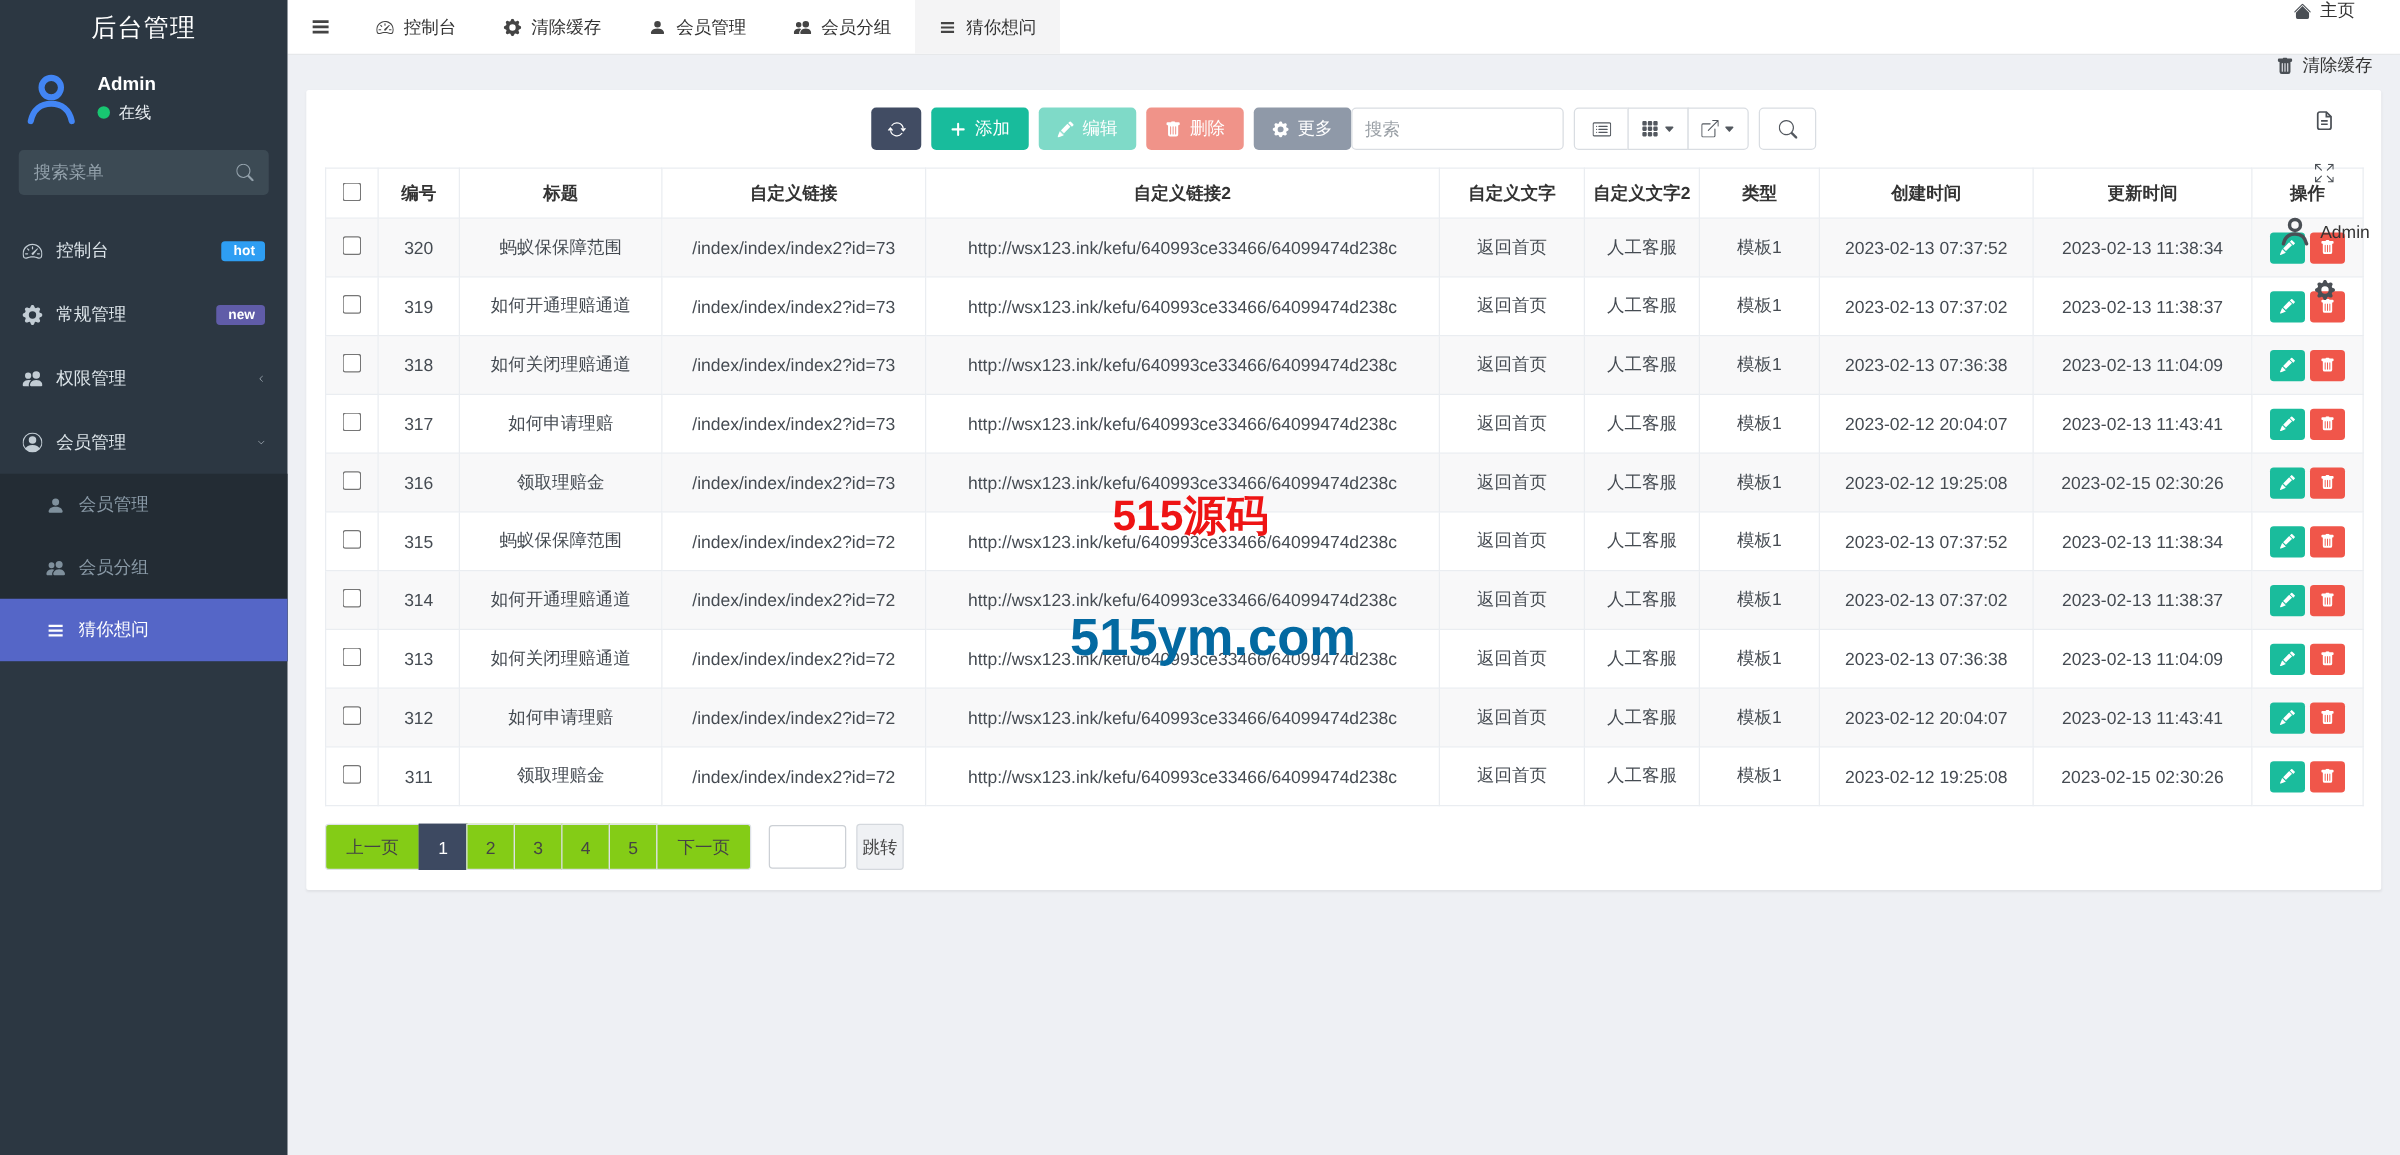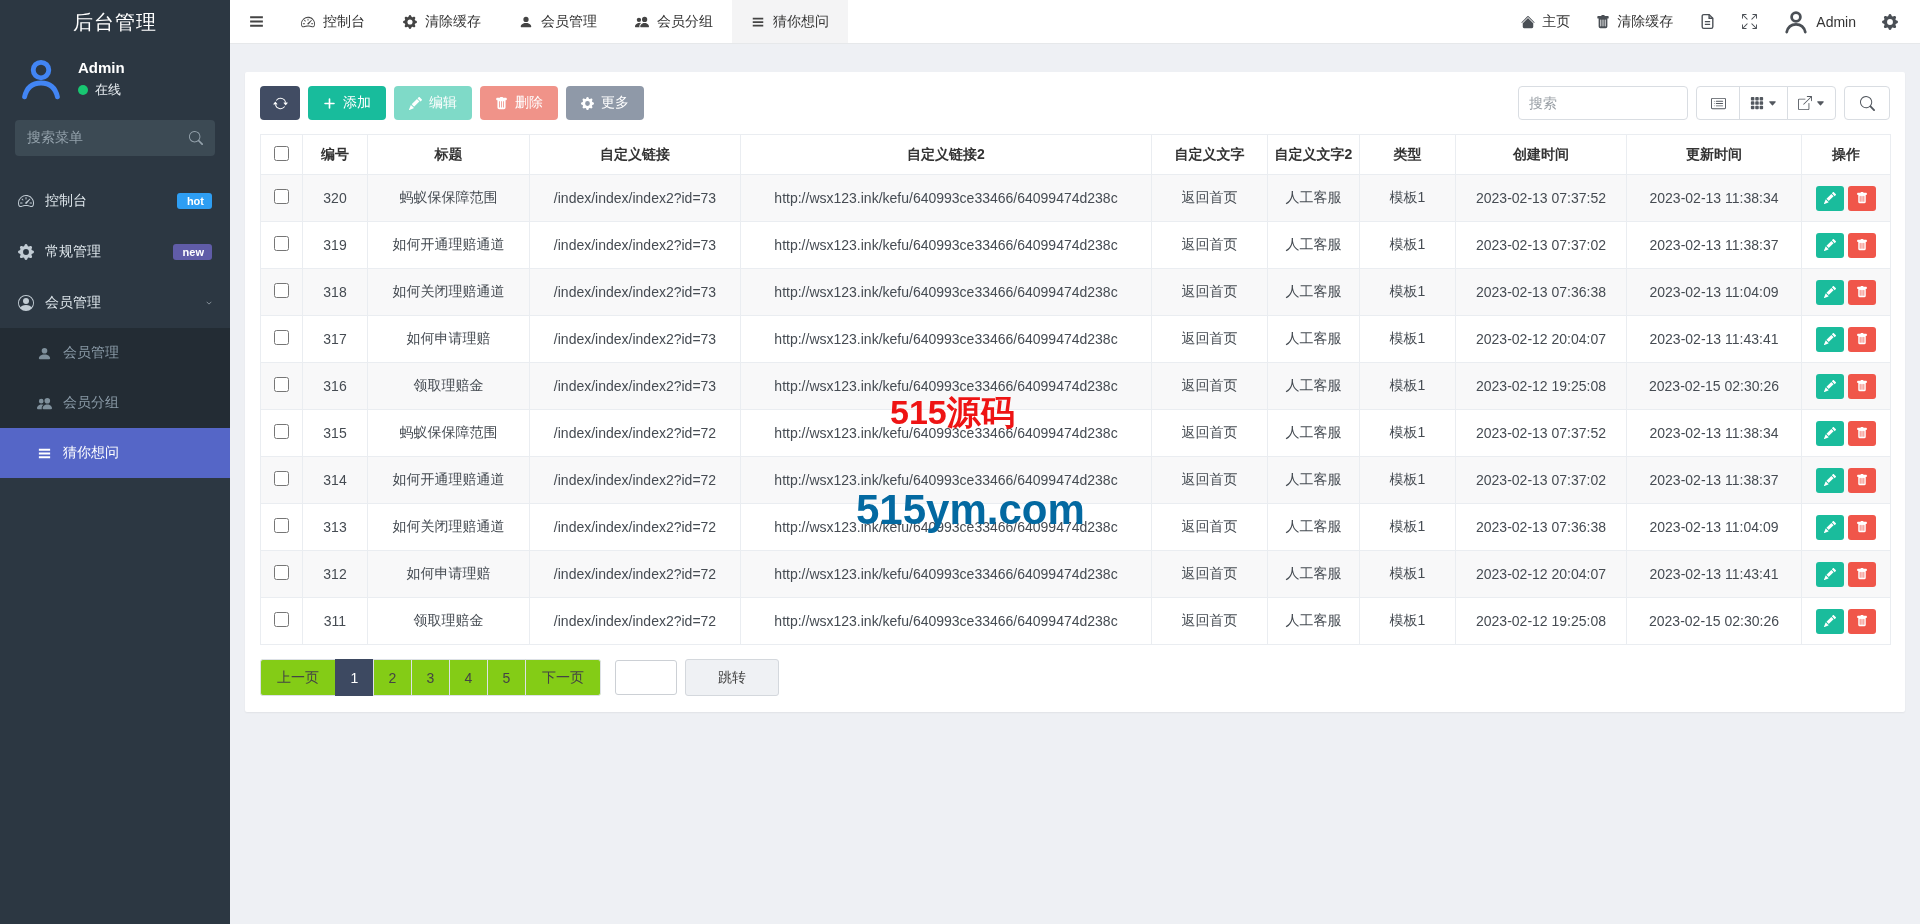--- a/index.html
+++ b/index.html
@@ -29,28 +29,28 @@
   .submenu .menu-item.active { background:#5566c7; color:#fff; }
   .submenu .menu-item.active .ic { color:#fff; }
 
   
   .navbar { position:absolute; left:230px; right:0; top:0; height:44px; background:#fff; border-bottom:1px solid #e6e8ea; display:flex; align-items:stretch; z-index:4; }
   .nav-toggle { width:52px; display:flex; align-items:center; justify-content:center; color:#444; cursor:pointer; }
   .nav-tabs { display:flex; }
   .nav-tab { display:flex; align-items:center; gap:8px; padding:0 19px; font-size:14px; color:#333; cursor:pointer; }
   .nav-tab .ic { color:#444; }
   .nav-tab.active { background:#f4f4f5; }
-  .nav-right { margin-left:auto; display:flex; align-items:center; gap:26px; padding-right:22px; font-size:14px; color:#333; }
+  .nav-right { margin-left:auto; display:flex; align-items:center; gap:26px; padding-right:22px; font-size:14px; color:#333;flex-direction:column; }
   .nav-right .nitem { display:flex; align-items:center; gap:7px; cursor:pointer; }
   .nav-right .ic { color:#4a4f55; }
   .nav-avatar { color:#4285f4; }
 
   
   .card { position:absolute; left:245px; top:72px; width:1660px; background:#fff; padding:14px 15px 16px; box-shadow:0 1px 2px rgba(0,0,0,.06); border-radius:2px; }
-  .toolbar { display:flex; justify-content:space-between; align-items:center; }
+  .toolbar { display:flex; justify-content:center; align-items:center; }
   .t-left { display:flex; gap:8px; }
   .btn { height:34px; border:none; border-radius:4px; color:#fff; font-size:14px; display:inline-flex; align-items:center; gap:7px; padding:0 15px; cursor:pointer; font-family:inherit; }
   .btn-refresh { background:#414c63; width:40px; justify-content:center; padding:0; }
   .btn-add { background:#18bc9c; }
   .btn-edit { background:#18bc9c; opacity:.55; }
   .btn-del { background:#e74c3c; opacity:.6; }
   .btn-more { background:#8f99a8; }
   .t-right { display:flex; align-items:center; }
   .search-input { width:170px; height:34px; border:1px solid #d9dde2; border-radius:4px; padding:0 10px; font-size:14px; color:#333; font-family:inherit; outline:none; }
   .search-input::placeholder { color:#9aa0a6; }
@@ -76,21 +76,21 @@
   .table-footer { display:flex; justify-content:space-between; align-items:center; margin-top:14px; color:#5a5f64; font-size:14px; }
   .pg-left { display:flex; align-items:center; }
   .page-size { display:inline-flex; align-items:center; gap:7px; border:1px solid #ccd0d5; border-radius:3px; height:31px; padding:0 10px; margin:0 8px; color:#444; background:#fff; cursor:pointer; }
   .page-size .ic { color:#555; }
   .pagination { display:flex; align-items:center; }
   .page-item { min-width:39px; height:37px; border:1px solid #dde1e6; background:#84cc16; display:flex; align-items:center; justify-content:center; font-size:14px; color:#444; margin-left:-1px; padding:0 9px; cursor:pointer; }
   .page-item.pfirst { border-radius:3px 0 0 3px; margin-left:0; padding:0 16px; }
   .page-item.plast { border-radius:0 3px 3px 0; padding:0 16px; }
   .page-item.active { background:#3d4961; border-color:#3d4961; color:#fff; }
   .jump-input { width:62px; height:35px; border:1px solid #ccd0d5; border-radius:3px; margin-left:14px; font-family:inherit; font-size:14px; padding:0 8px; outline:none; }
-  .jump-btn { height:37px; padding:0 32px; background:#eff1f4; border:1px solid #d4d8dd; border-radius:3px; margin-left:8px; color:#444; font-size:14px; cursor:pointer; font-family:Liberation Serif, serif; }
+  .jump-btn { height:37px; padding:0 4px; background:#eff1f4; border:1px solid #d4d8dd; border-radius:3px; margin-left:8px; color:#444; font-size:14px; cursor:pointer; font-family:Liberation Serif, serif; }
 
   
   .wm { position:absolute; font-weight:bold; z-index:60; pointer-events:none; }
   #wm1 { left:890px; top:390px; font-size:34px; }
   #wm2 { left:856px; top:486px; font-size:42px; }
 </style>
 </head>
 <body>
 
 <aside class="sidebar">
@@ -130,20 +130,33 @@
         <span class="badge trail" style="background:#2e9ef3">hot</span>
       </div>
       <div class="menu-item">
         <span class="ic">
           <svg viewBox="0 0 16 16" width="16" height="16" fill="currentColor" xmlns="http://www.w3.org/2000/svg">
             <path d="M9.405 1.05c-.413-1.4-2.397-1.4-2.81 0l-.1.34a1.464 1.464 0 0 1-2.105.872l-.31-.17c-1.283-.698-2.686.705-1.987 1.987l.169.311c.446.82.023 1.841-.872 2.105l-.34.1c-1.4.413-1.4 2.397 0 2.81l.34.1a1.464 1.464 0 0 1 .872 2.105l-.17.31c-.698 1.283.705 2.686 1.987 1.987l.311-.169a1.464 1.464 0 0 1 2.105.872l.1.34c.413 1.4 2.397 1.4 2.81 0l.1-.34a1.464 1.464 0 0 1 2.105-.872l.31.17c1.283.698 2.686-.705 1.987-1.987l-.169-.311a1.464 1.464 0 0 1 .872-2.105l.34-.1c1.4-.413 1.4-2.397 0-2.81l-.34-.1a1.464 1.464 0 0 1-.872-2.105l.17-.31c.698-1.283-.705-2.686-1.987-1.987l-.311.169a1.464 1.464 0 0 1-2.105-.872l-.1-.34zM8 10.93a2.929 2.929 0 1 1 0-5.86 2.929 2.929 0 0 1 0 5.858z"></path>
           </svg>
         </span>
         <span>常规管理</span>
         <span class="badge trail" style="background:#605ca8">new</span>
+      </div>
+      <div class="menu-item">
+        <span class="ic">
+          <svg viewBox="0 0 16 16" width="16" height="16" fill="currentColor" xmlns="http://www.w3.org/2000/svg">
+            <path d="M7 14s-1 0-1-1 1-4 5-4 5 3 5 4-1 1-1 1H7zm4-6a3 3 0 1 0 0-6 3 3 0 0 0 0 6zm-5.784 6A2.238 2.238 0 0 1 5 13c0-1.355.68-2.75 1.936-3.72A6.325 6.325 0 0 0 5 9c-4 0-5 3-5 4s1 1 1 1h4.216zM4.5 8a2.5 2.5 0 1 0 0-5 2.5 2.5 0 0 0 0 5z"></path>
+          </svg>
+        </span>
+        <span>权限管理</span>
+        <span class="ic chev trail">
+          <svg viewBox="0 0 16 16" width="12" height="12" fill="currentColor" xmlns="http://www.w3.org/2000/svg">
+            <path d="M11.354 1.646a.5.5 0 0 1 0 .708L5.707 8l5.647 5.646a.5.5 0 0 1-.708.708l-6-6a.5.5 0 0 1 0-.708l6-6a.5.5 0 0 1 .708 0z"></path>
+          </svg>
+        </span>
       </div>
       <div class="menu-item">
         <span class="ic">
           <svg viewBox="0 0 16 16" width="16" height="16" fill="currentColor" xmlns="http://www.w3.org/2000/svg">
             <path d="M11 6a3 3 0 1 1-6 0 3 3 0 0 1 6 0z"></path>
             <path d="M0 8a8 8 0 1 1 16 0A8 8 0 0 1 0 8zm8-7a7 7 0 0 0-5.468 11.37C3.242 11.226 4.805 10 8 10s4.757 1.225 5.468 2.37A7 7 0 0 0 8 1z"></path>
           </svg>
         </span>
         <span>会员管理</span>
         <span class="ic chev trail">

